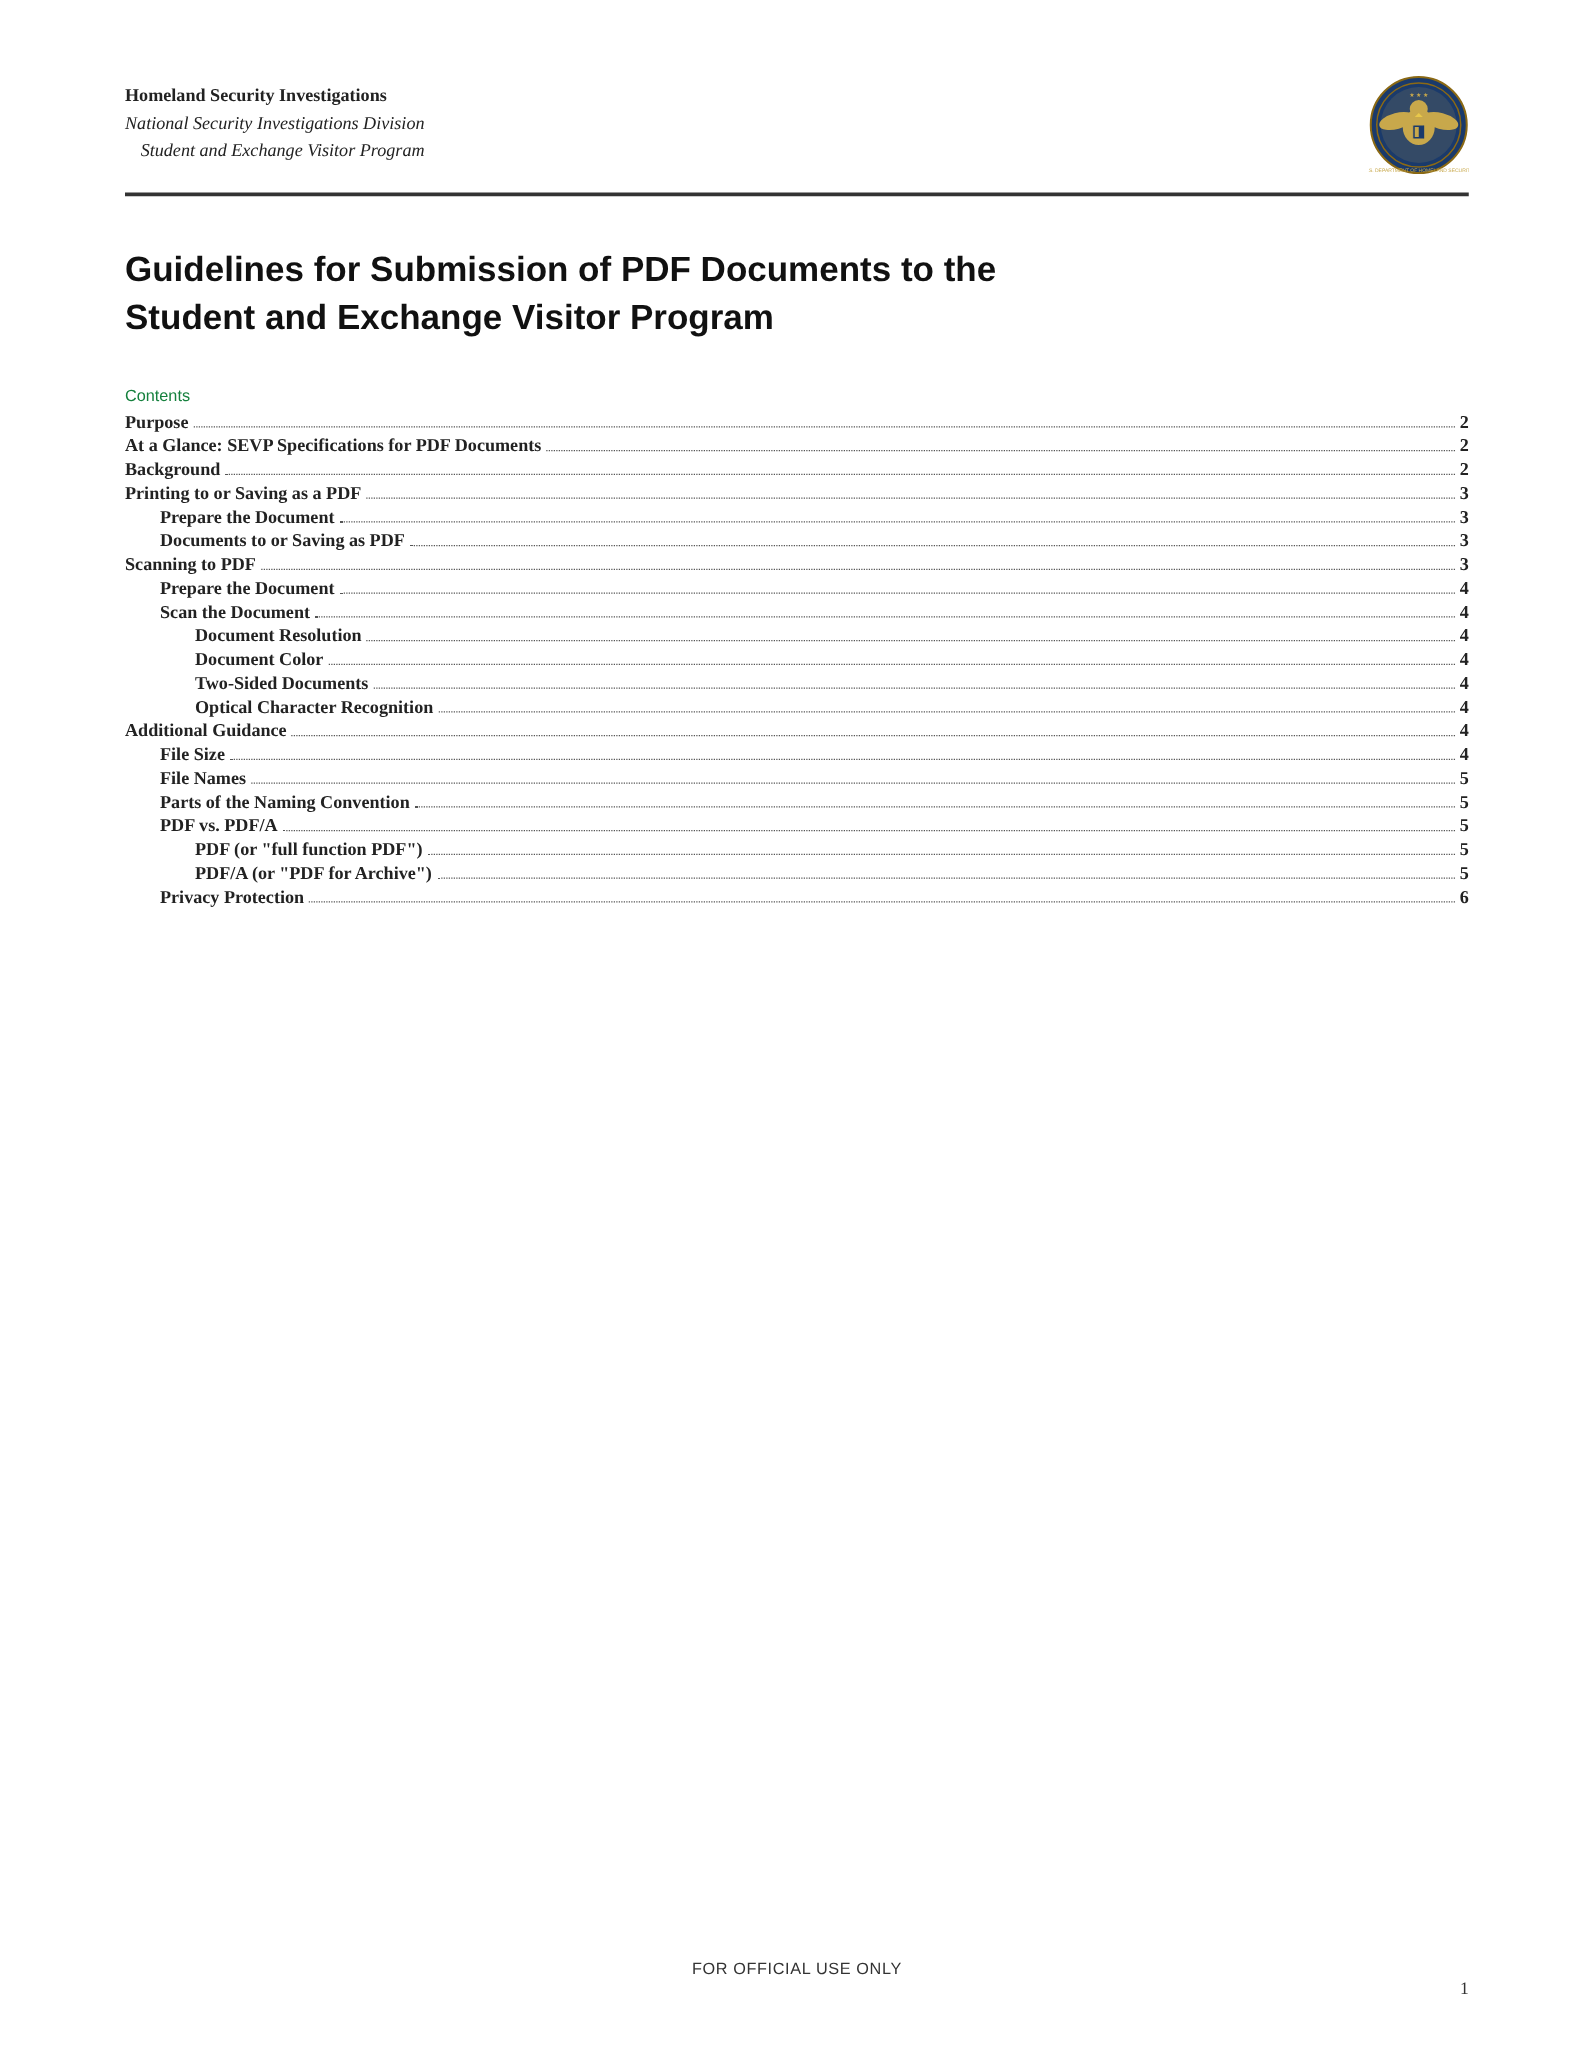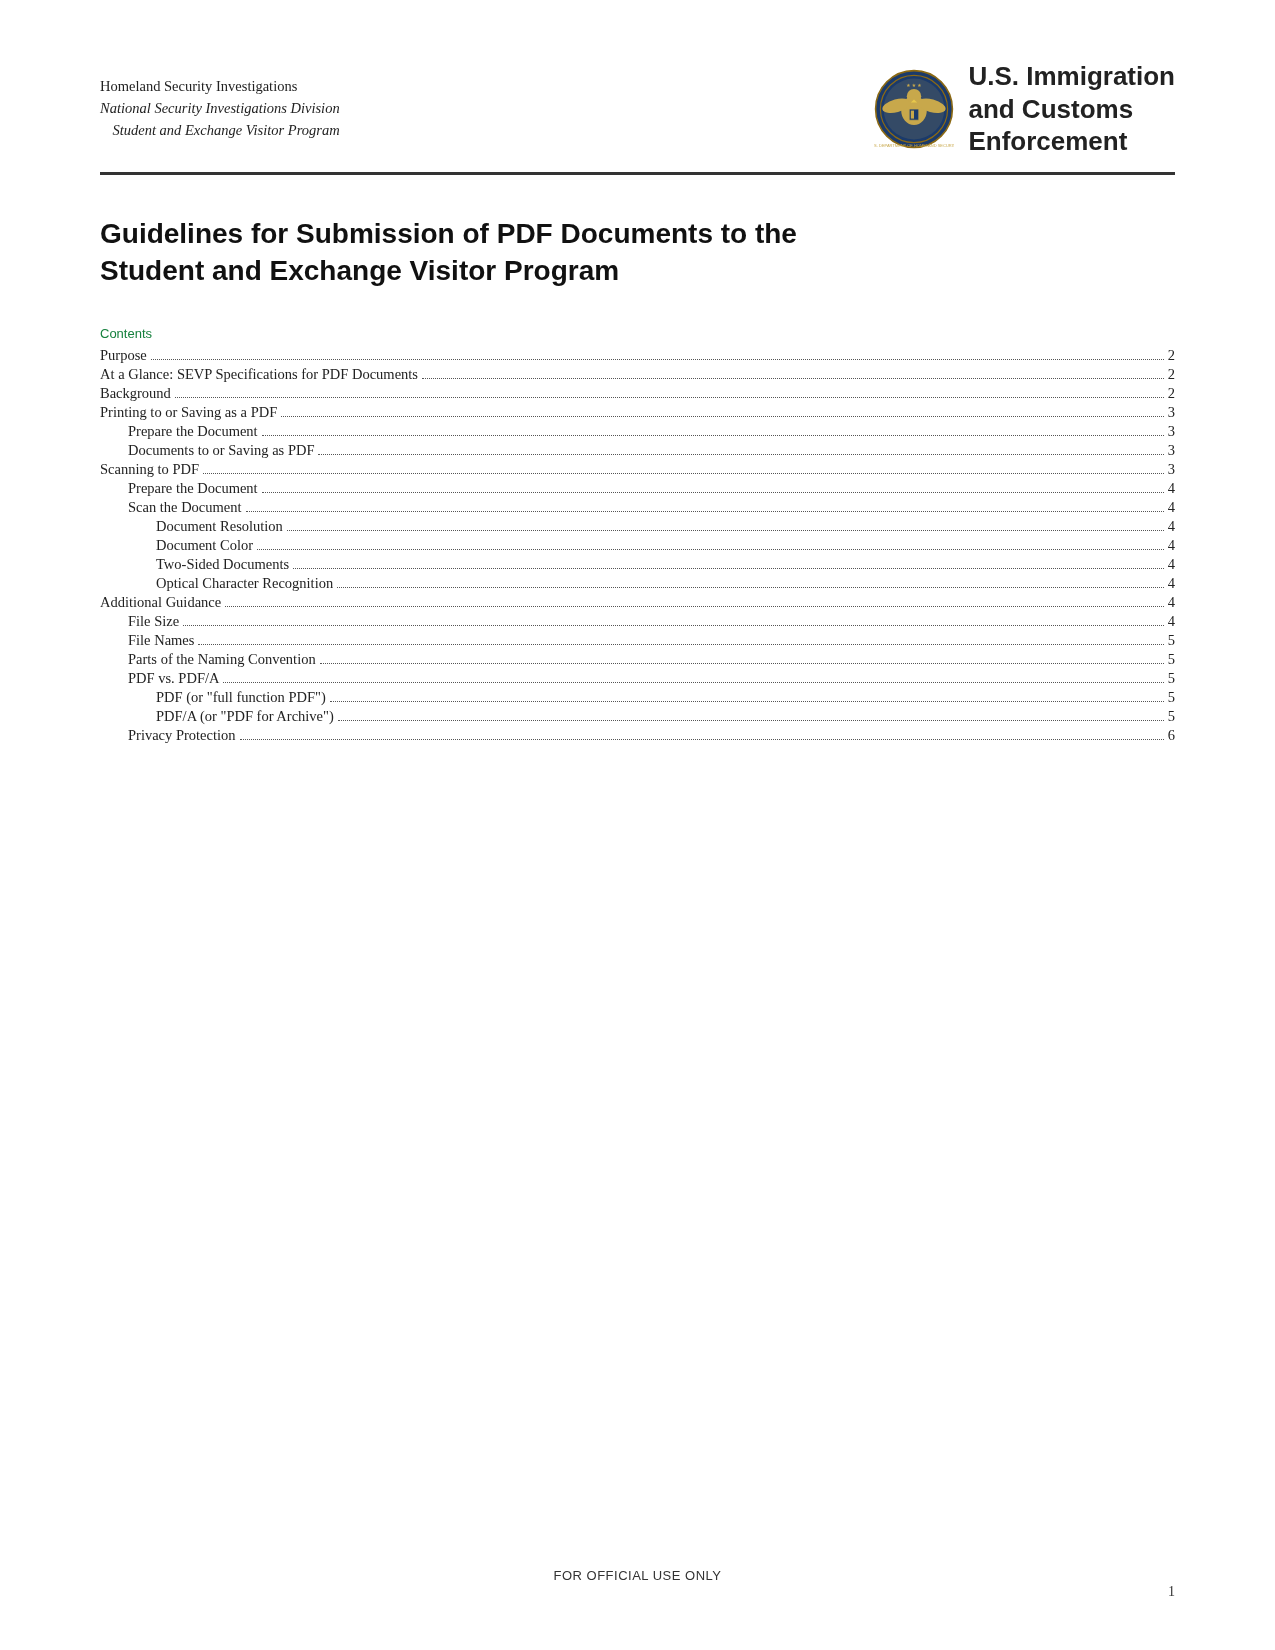--- a/index.html
+++ b/index.html
@@ -32,21 +32,21 @@
 
     .header-left {
       display: flex;
       flex-direction: column;
       font-size: 14.5px;
       line-height: 1.5;
       color: #222;
     }
 
     .header-left .line1 {
-      font-weight: normal;
+      font-weight: bold;
       font-style: normal;
     }
 
     .header-left .line2,
     .header-left .line3 {
       font-style: italic;
       text-align: right;
     }
 
     .header-right {
@@ -93,20 +93,21 @@
       font-weight: normal;
       color: #15803d;
       font-family: Arial, sans-serif;
       margin-bottom: 6px;
     }
 
     .toc-row {
       display: flex;
       align-items: baseline;
       margin-bottom: 2px;
+      font-weight: bold;
     }
 
     .toc-label {
       font-size: 14.5px;
       color: #222;
       white-space: nowrap;
       font-family: 'Times New Roman', Times, serif;
     }
 
     .toc-dots {
@@ -181,25 +182,20 @@
         <polygon points="50,38 54,42 46,42" fill="#e8c84b"></polygon>
 
         <rect x="44" y="50" width="12" height="14" rx="1" fill="#1a3a6b" stroke="#c8a84b" stroke-width="1"></rect>
         <rect x="46" y="52" width="4" height="10" fill="#c8a84b"></rect>
 
         <text x="50" y="22" text-anchor="middle" fill="#c8a84b" font-size="6">★ ★ ★</text>
 
         <text x="50" y="97" text-anchor="middle" fill="#c8a84b" font-size="5" font-family="Arial">U.S. DEPARTMENT OF HOMELAND SECURITY</text>
       </svg>
 
-      <div class="agency-name">
-        <div>U.S. Immigration</div>
-        <div>and Customs</div>
-        <div>Enforcement</div>
-      </div>
     </div>
   </div>
 
   <div class="main-title">
     <h1>
       <span>Guidelines for Submission of PDF Documents to the</span><br>
       <span>Student and Exchange Visitor Program</span>
     </h1>
   </div>
 

